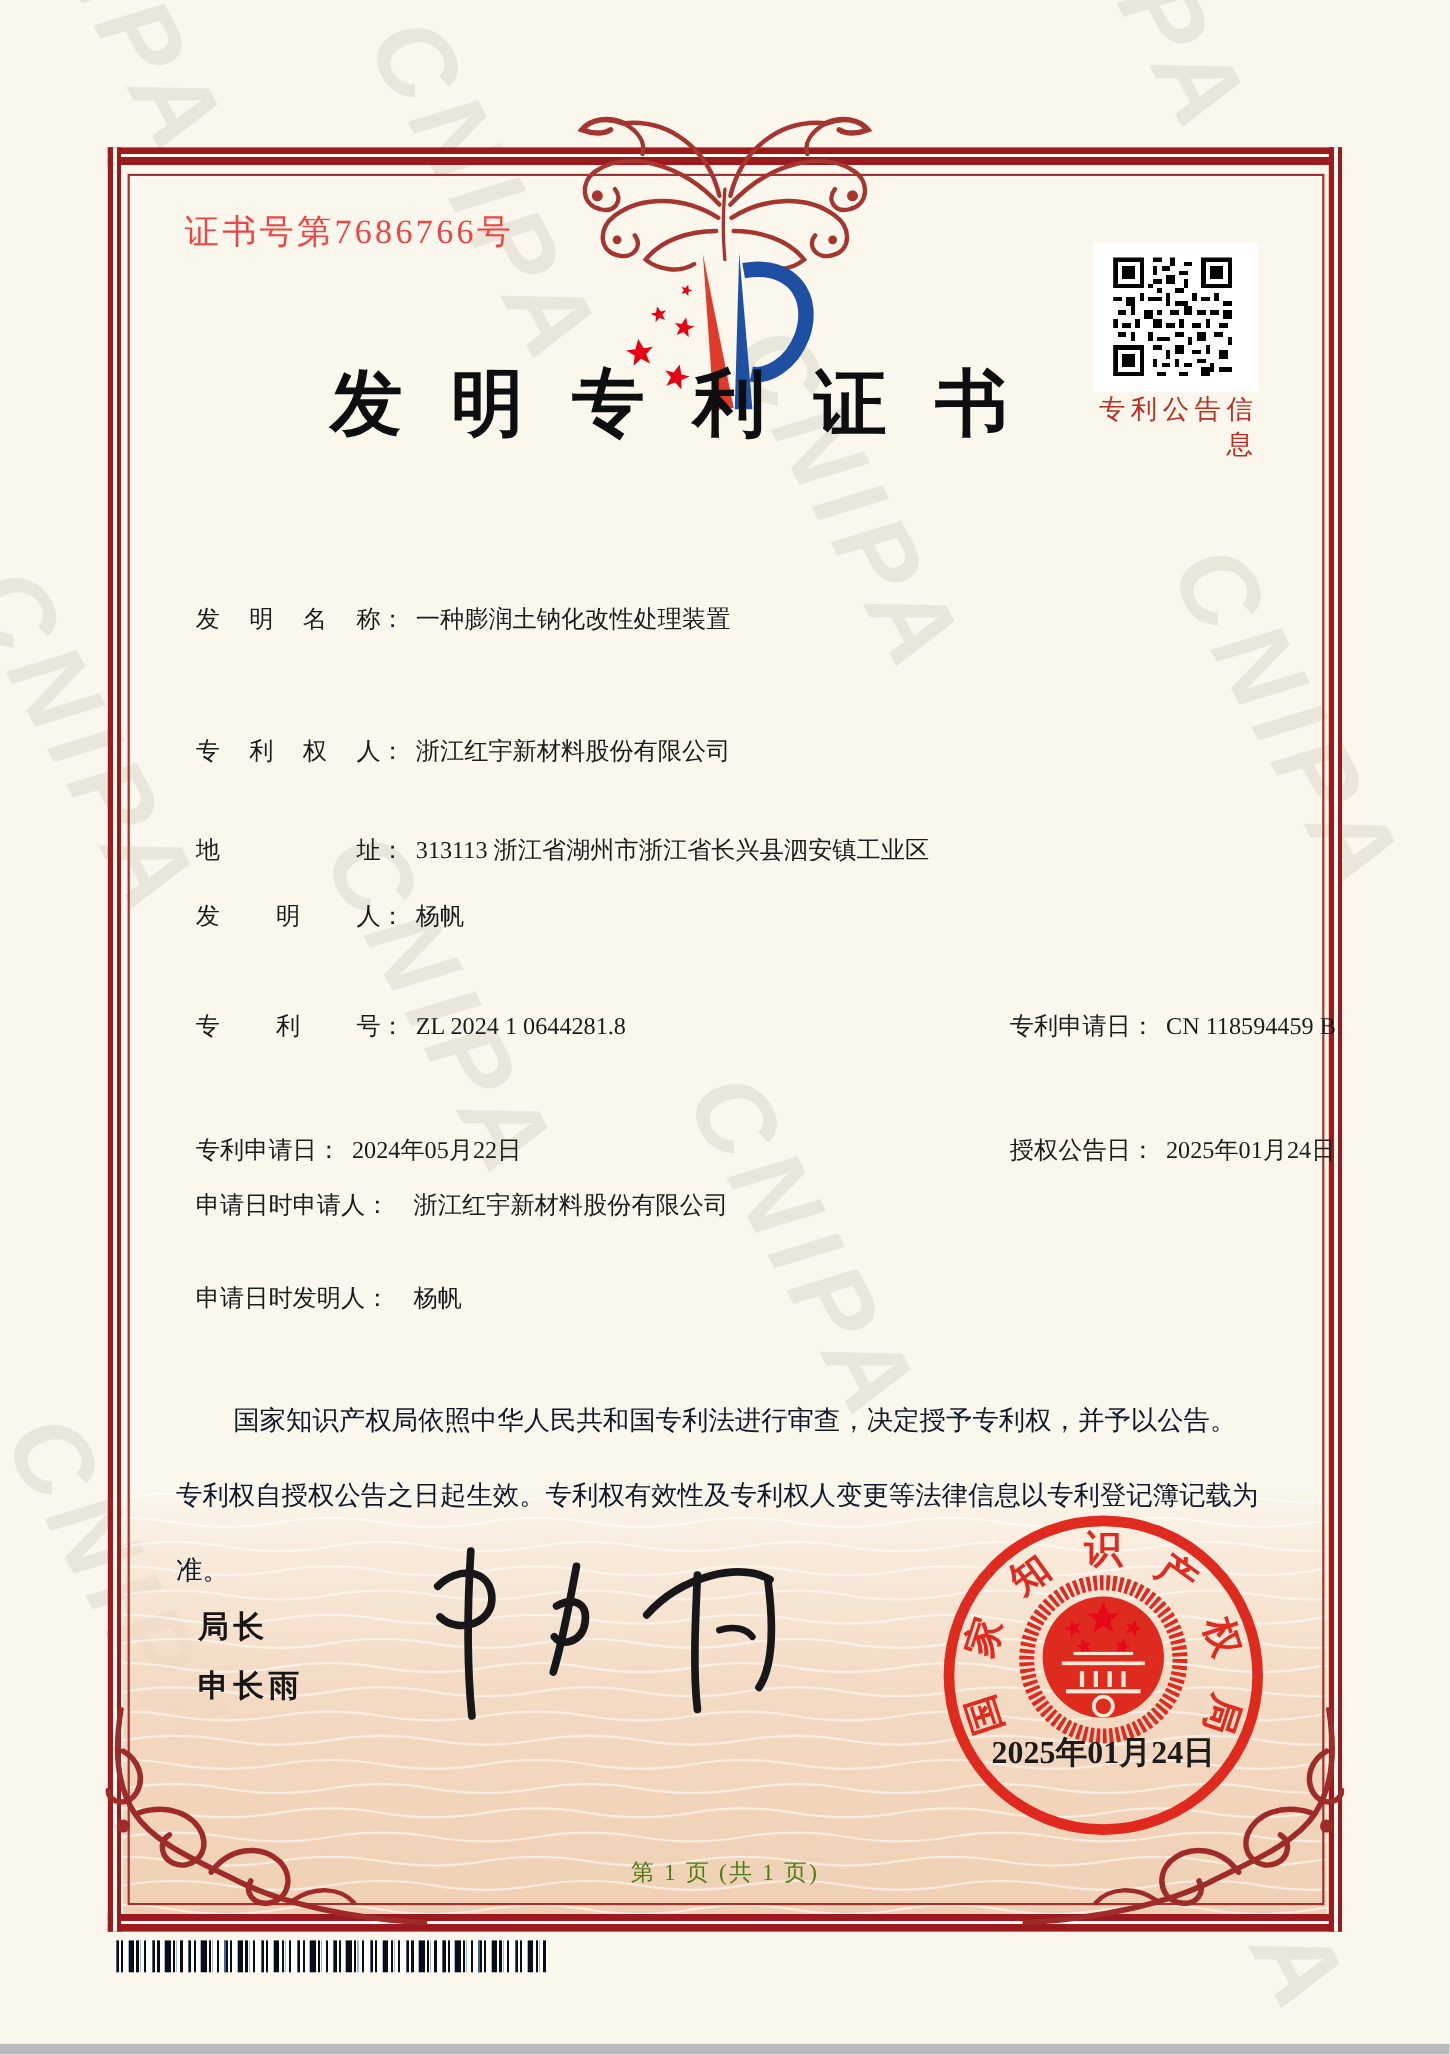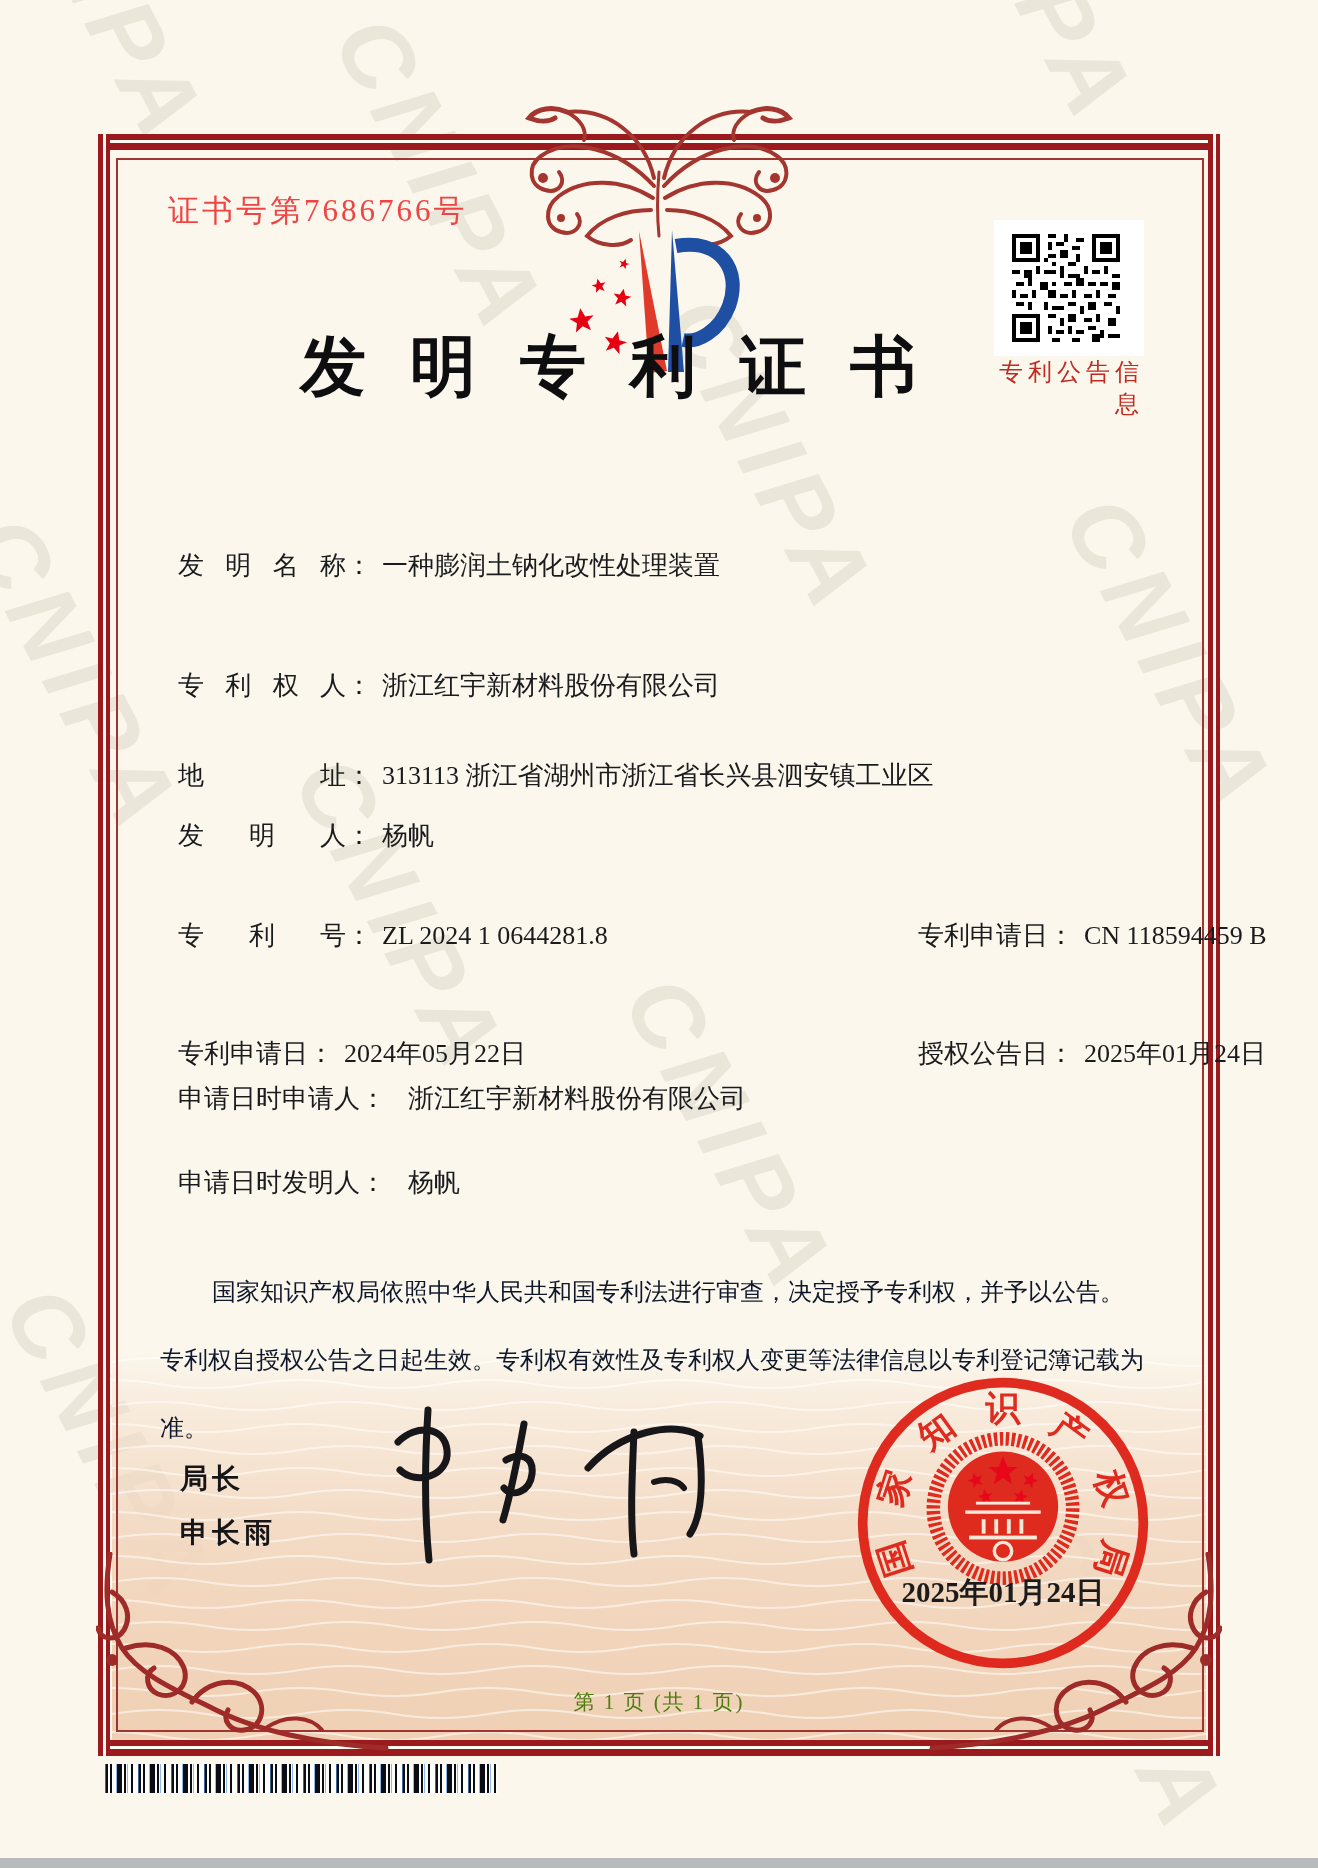--- a/index.html
+++ b/index.html
@@ -31,21 +31,21 @@
   #cert-no{position:absolute;left:168px;top:190px;font-size:31px;letter-spacing:3px;color:#ef4444;z-index:10;}
   #logo{position:absolute;left:565px;top:222px;z-index:10;}
   #qr-box{position:absolute;left:994px;top:220px;width:150px;height:136px;background:#ffffff;z-index:10;}
   #qr{position:absolute;left:1012px;top:234px;z-index:11;}
   #qr-label{position:absolute;left:974px;top:356px;width:170px;text-align:right;font-size:24px;
       letter-spacing:5px;color:#bf2b20;z-index:10;}
   #title{position:absolute;left:0;top:322px;width:1216px;text-align:center;font-size:66px;
       font-weight:700;letter-spacing:44px;padding-left:44px;box-sizing:border-box;color:#0e0e10;z-index:10;}
 
   
-  .row{position:absolute;left:178px;font-size:26px;color:#1b1b1e;z-index:10;white-space:nowrap;}
+  .row{position:absolute;left:178px;font-size:22px;color:#1b1b1e;z-index:10;white-space:nowrap;}
   .flabel{display:inline-block;width:168px;text-align:justify;text-align-last:justify;vertical-align:bottom;}
   .colon{display:inline-block;}
   .val{margin-left:10px;}
   .rcol{position:absolute;left:740px;top:0;}
   .row2{position:relative;width:1040px;}
 
   
   #statement{position:absolute;left:160px;top:1258px;width:992px;font-size:24px;color:#0f172a;
       line-height:68px;z-index:10;}
   #statement .l1{text-indent:52px;}

